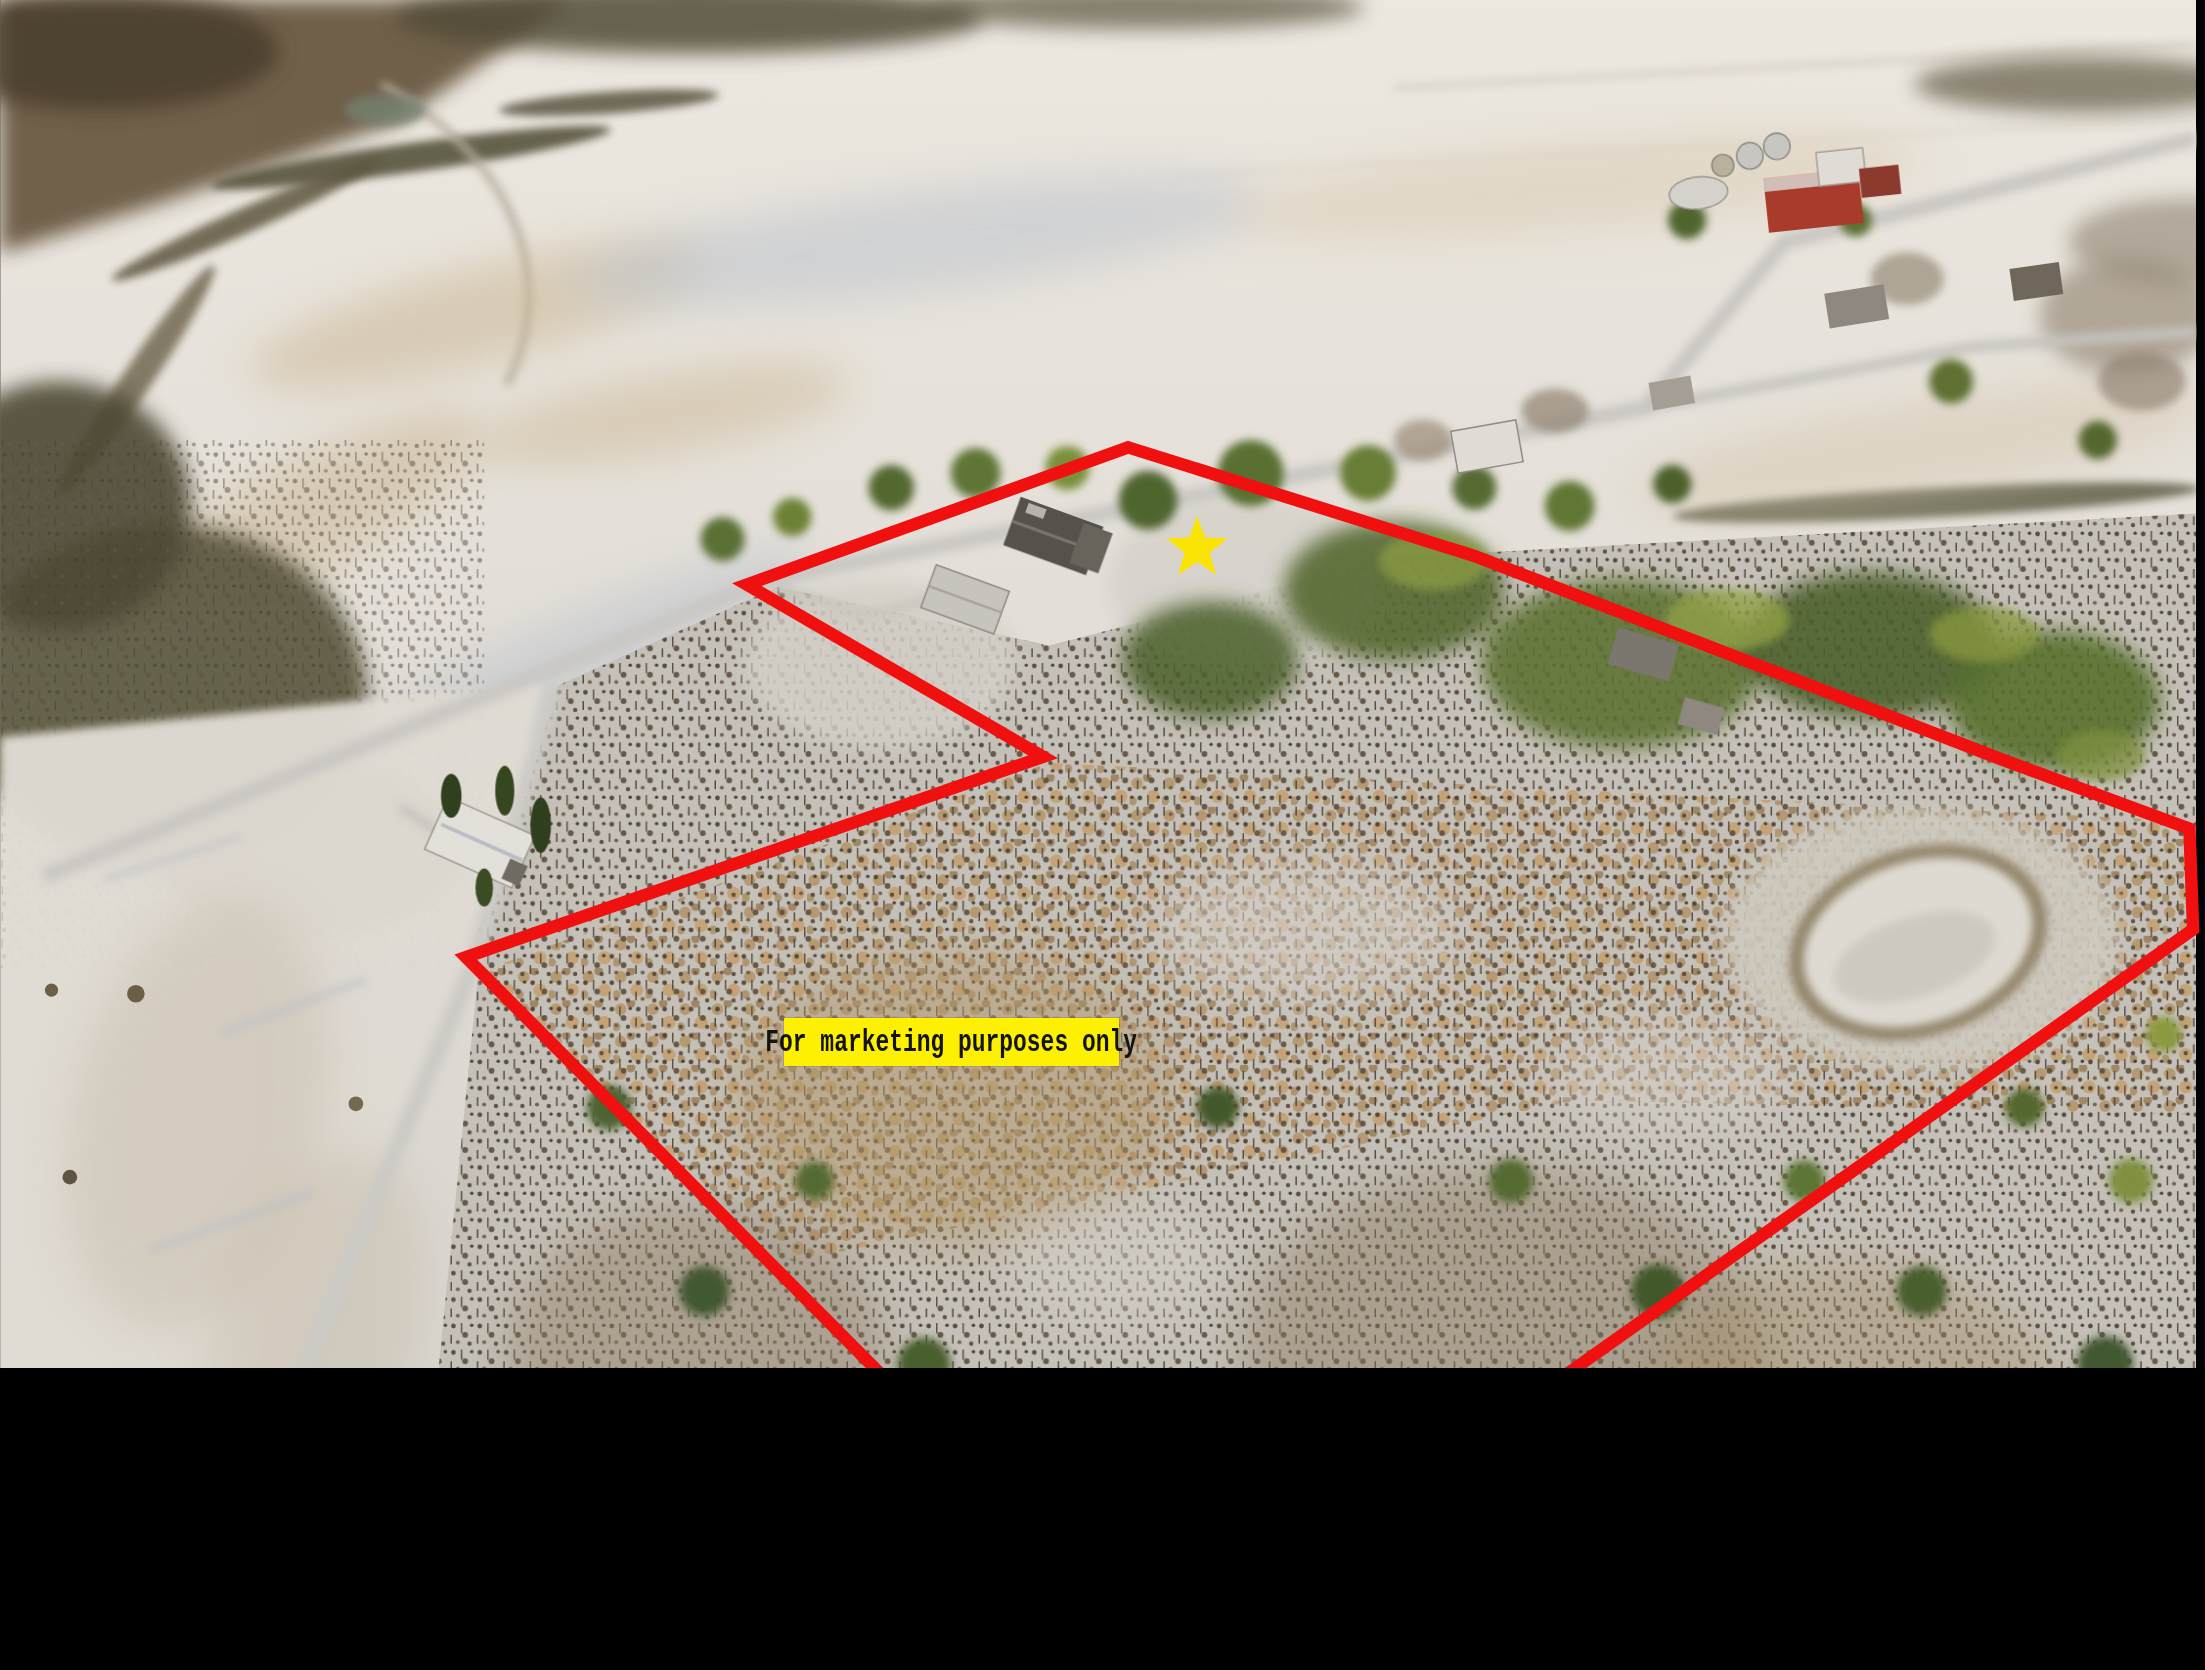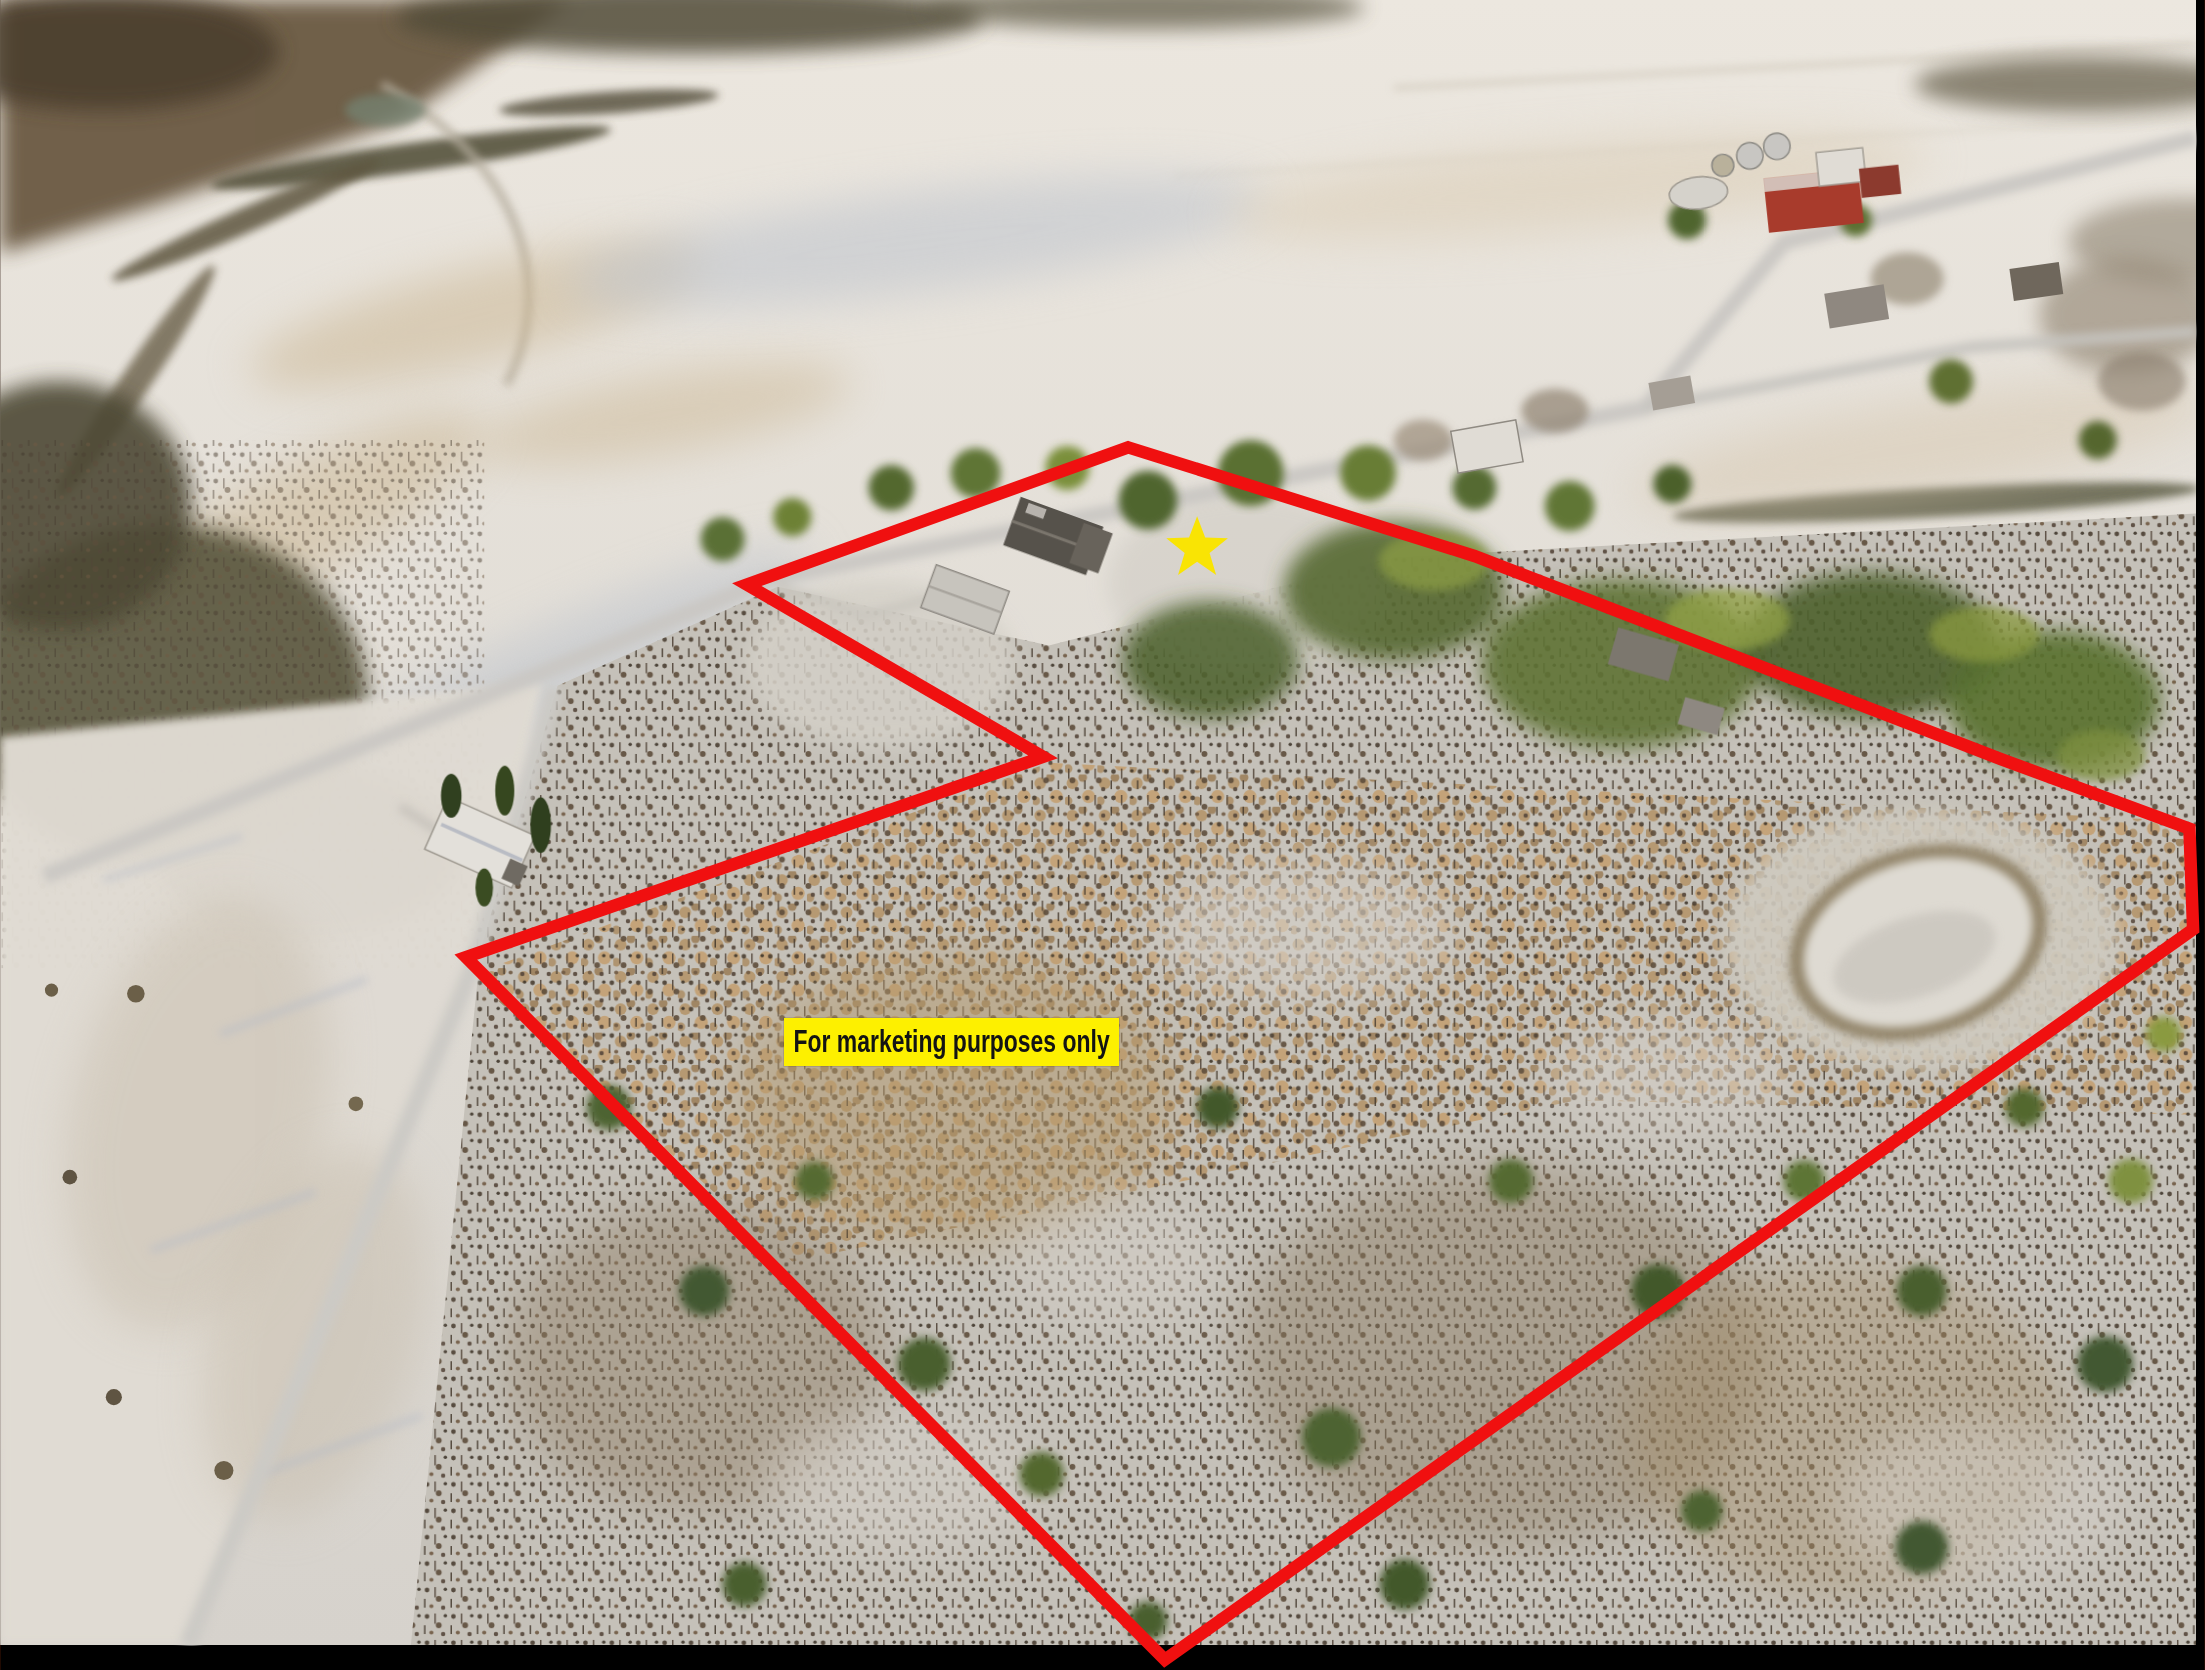--- a/index.html
+++ b/index.html
@@ -1,18 +1,18 @@
 <!DOCTYPE html>
 <html style="font-size:11.7px"><head>
 <meta charset="utf-8">
 <style>
   html,body{margin:0;padding:0;background:#000;}
   .stage{
-    position:relative;width:2205px;height:1670px;background:#c2410c;overflow:hidden;
-    font-family:Liberation Sans, sans-serif;
+    position:relative;width:2205px;height:1368px;background:#a21caf;overflow:hidden;
+    font-family:Liberation Mono, monospace;
   }
   .scene{position:absolute;left:0;top:0;width:2205px;height:1670px;display:block;}
   .disclaimer{
     position:absolute;left:784px;top:1018px;width:335px;height:48px;
     background:#fdf000;display:flex;align-items:center;justify-content:center;
     box-shadow:0 0 0 0.7px rgba(0,0,0,.15);
   }
   .disclaimer-text{
     display:inline-block;font-weight:bold;font-size:31px;color:#131313;
     white-space:nowrap;transform:scaleX(.74);transform-origin:center;

